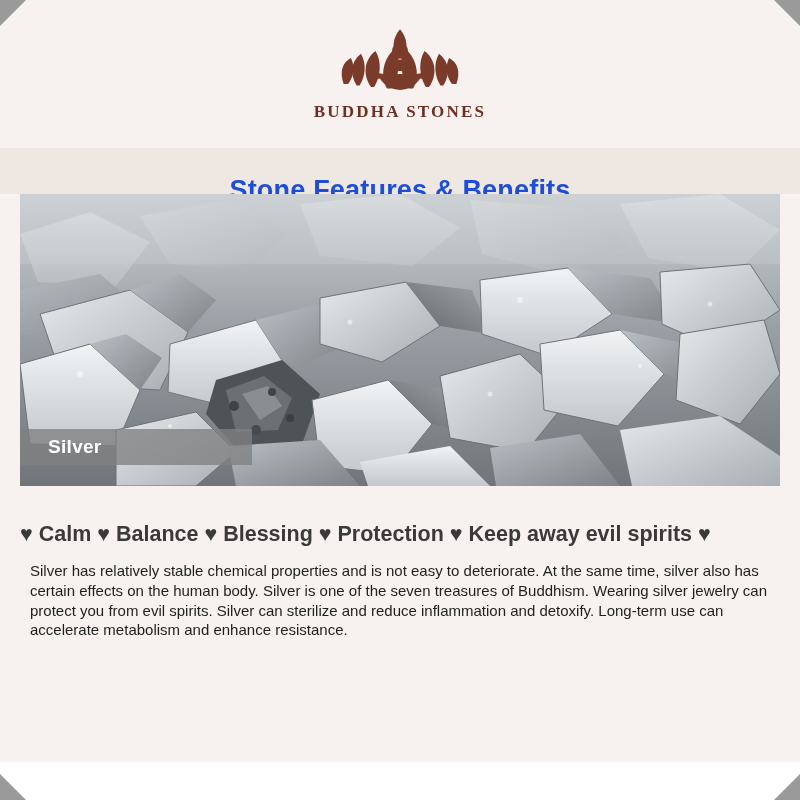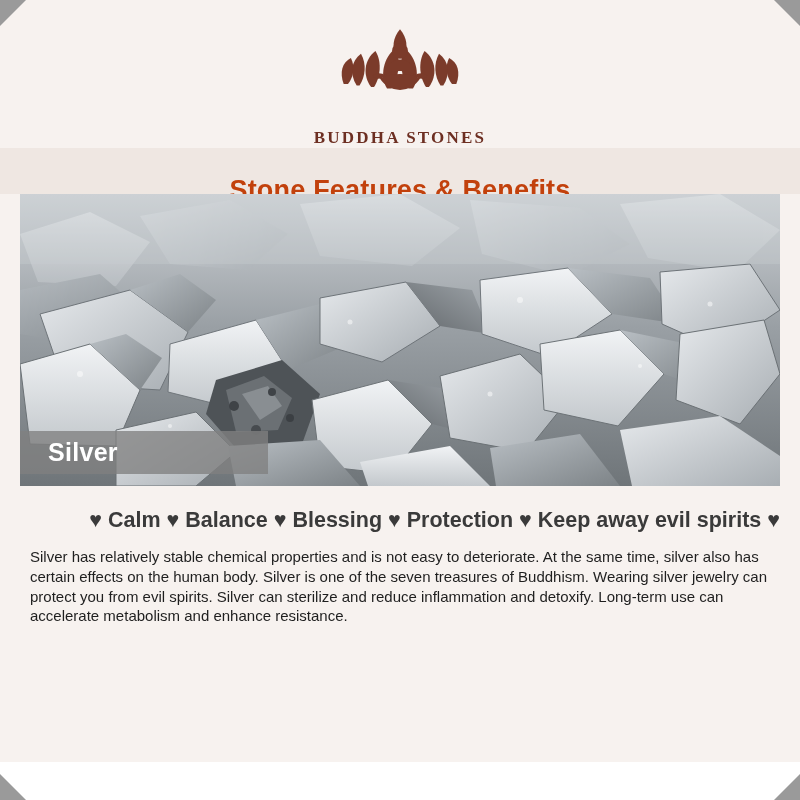--- a/index.html
+++ b/index.html
@@ -50,21 +50,21 @@
     border-left: 26px solid transparent;
   }
 
   
   .header {
     position: relative;
     height: 148px;
     display: flex;
     flex-direction: column;
     align-items: center;
-    justify-content: space-between;
+    justify-content: flex-start;
     padding-top: 22px;
     box-sizing: border-box;
   }
   .logo-mark {
     width: 132px;
     height: 78px;
     display: block;
   }
   .brand-name {
     margin-top: 2px;
@@ -82,21 +82,21 @@
     height: 46px;
     background: #efe7e2;
     display: flex;
     align-items: center;
     justify-content: center;
     box-sizing: border-box;
   }
   .title-band .title-text {
     font-size: 27px;
     font-weight: bold;
-    color: #c2410c;
+    color: #1d4ed8;
     letter-spacing: 0.2px;
     margin-top: 39px;
   }
 
   
   .hero {
     position: relative;
     margin: 0 20px;
     height: 292px;
     overflow: hidden;
@@ -105,33 +105,33 @@
   .hero svg {
     position: absolute;
     top: 0; left: 0;
     width: 100%;
     height: 100%;
     display: block;
   }
   .hero-caption {
     position: absolute;
     left: 0;
-    bottom: 12px;
+    bottom: 21px;
     background: rgba(128,128,128,0.78);
     color: #ffffff;
-    font-size: 25px;
+    font-size: 19px;
     font-weight: bold;
     padding: 7px 150px 7px 28px;
     letter-spacing: 0.3px;
   }
 
   
   .benefits {
-    margin: 22px 20px 0 20px;
-    text-align: right;
+    margin: 36px 20px 0 20px;
+    text-align: left;
     font-size: 21.5px;
     font-weight: bold;
     color: #3a3a3a;
     white-space: nowrap;
   }
 
   
   .body-text {
     margin: 14px 28px 0 30px;
     font-size: 15px;

